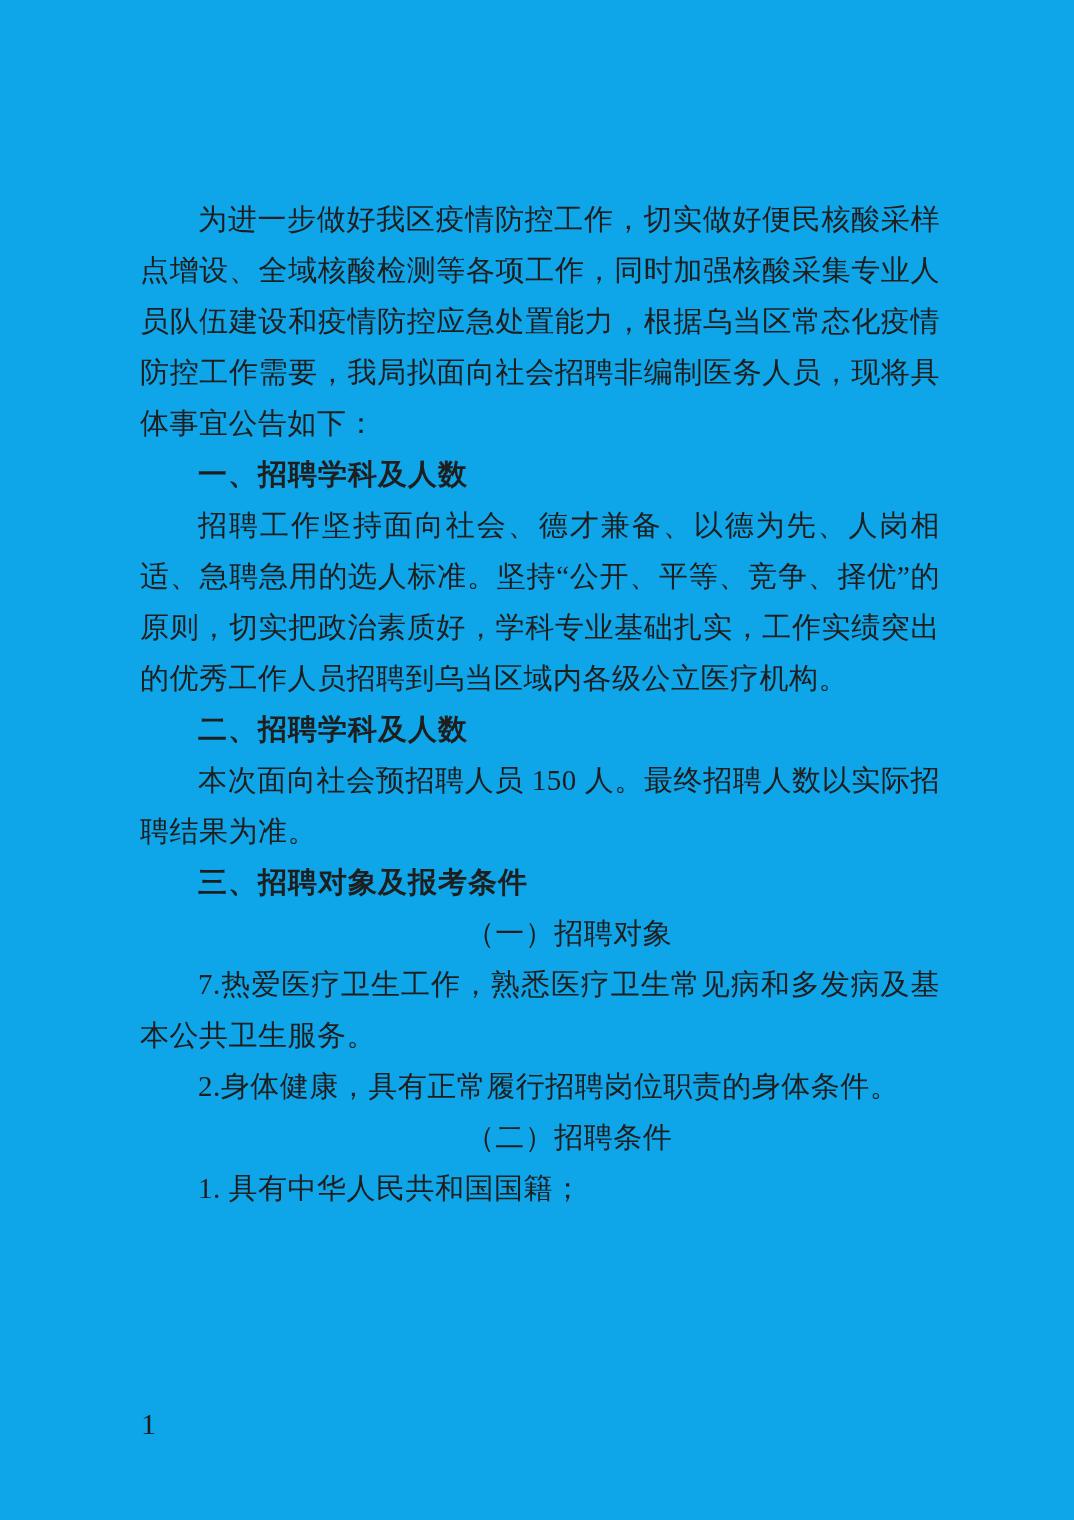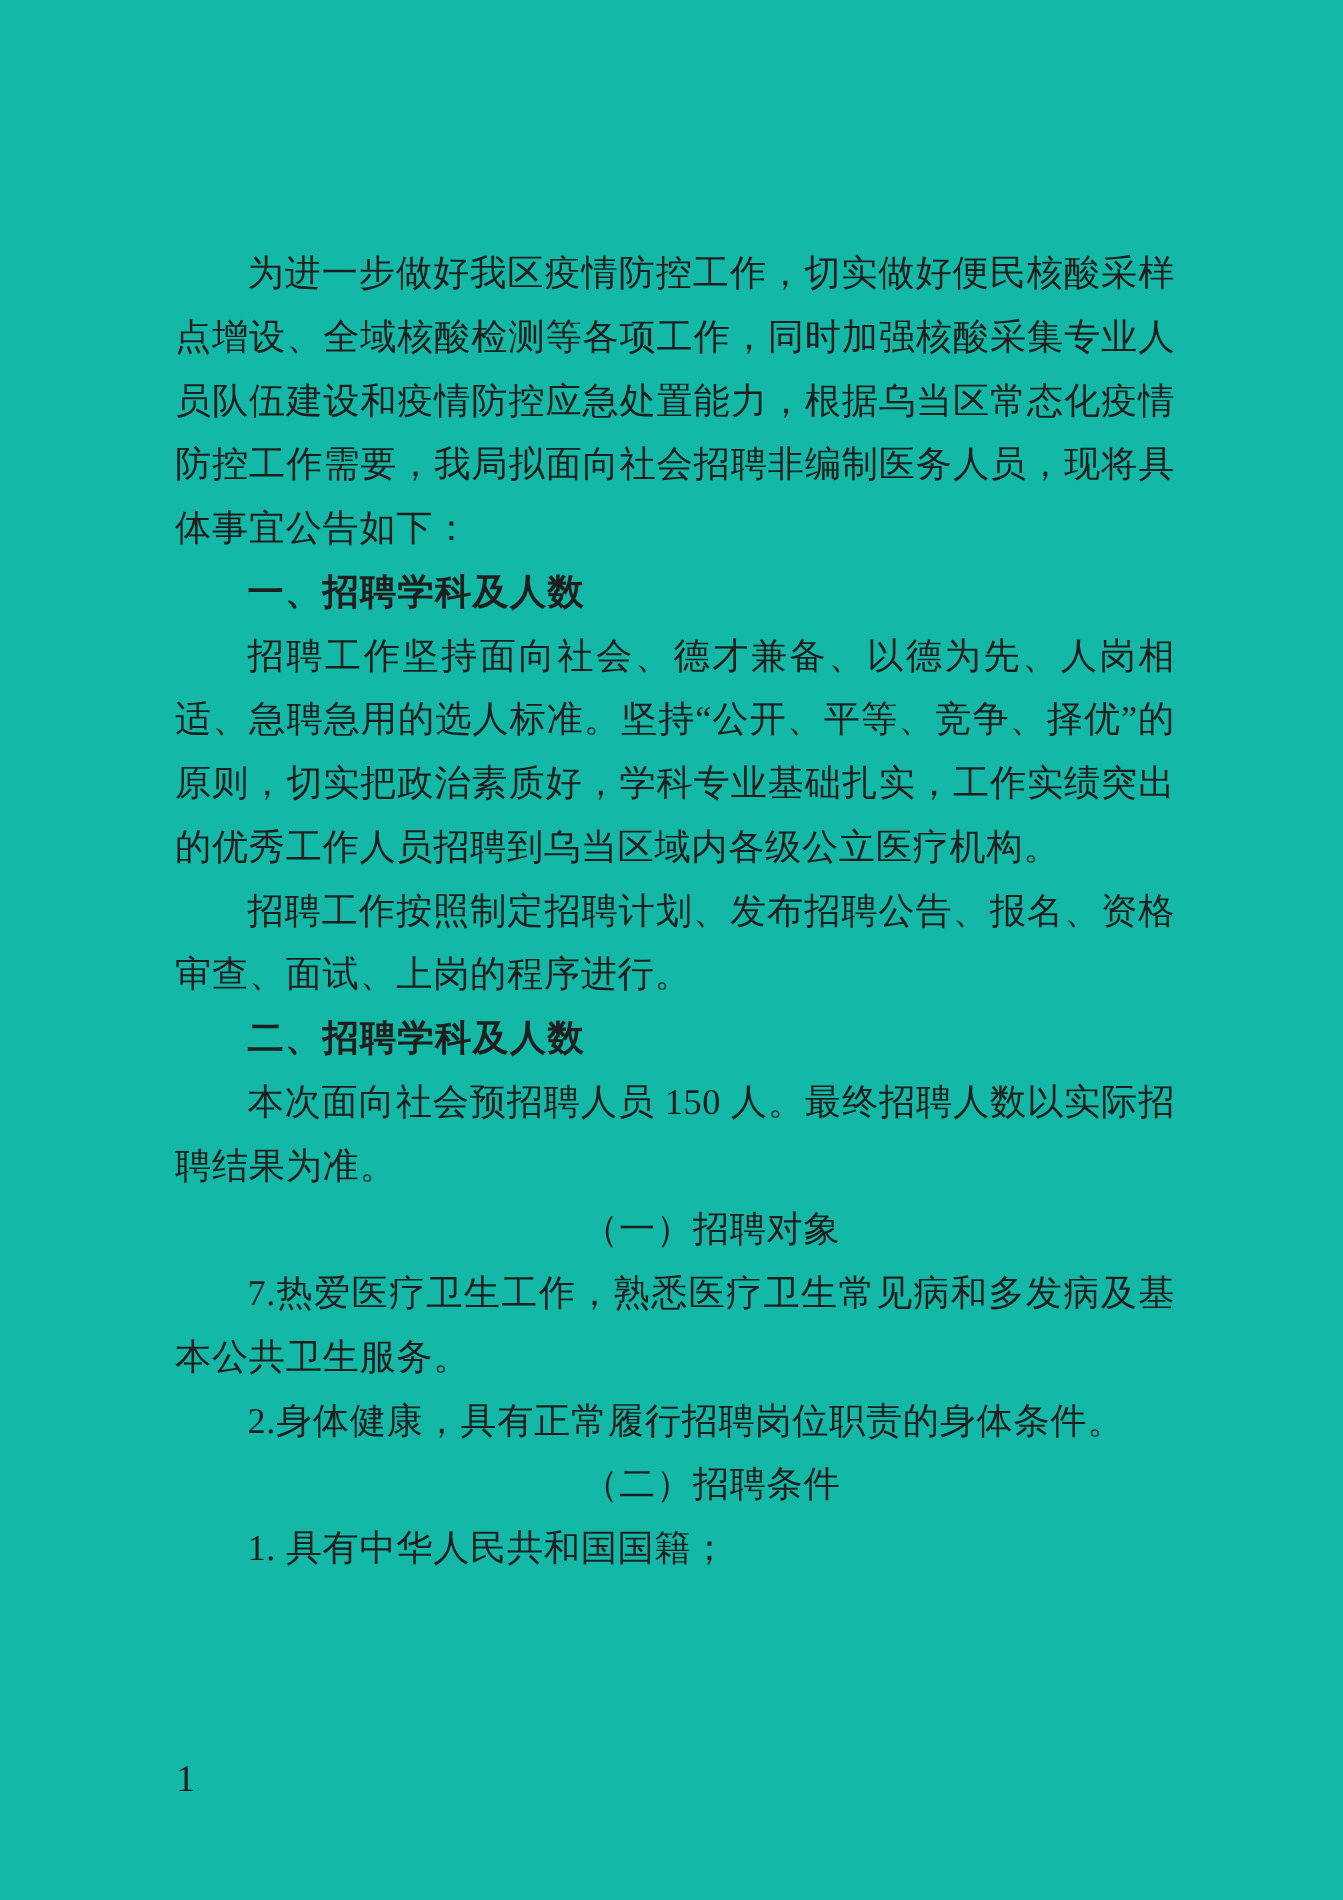--- a/index.html
+++ b/index.html
@@ -4,21 +4,21 @@
 <style>
   html, body {
     margin: 0;
     padding: 0;
     background: #ffffff;
   }
   .page {
     position: relative;
     width: 1074px;
     height: 1520px;
-    background: #14b8a6;
+    background: #0ea5e9;
     overflow: hidden;
     font-family: "Liberation Serif", "DejaVu Serif", serif;
     color: #1e1e1e;
   }
   .content {
     position: absolute;
     left: 140px;
     top: 194px;
     width: 800px;
   }
@@ -52,23 +52,23 @@
   }
 </style>
 </head>
 <body>
 
 <div class="page">
   <div class="content">
     <p class="body">为进一步做好我区疫情防控工作，切实做好便民核酸采样点增设、全域核酸检测等各项工作，同时加强核酸采集专业人员队伍建设和疫情防控应急处置能力，根据乌当区常态化疫情防控工作需要，我局拟面向社会招聘非编制医务人员，现将具体事宜公告如下：</p>
     <p class="heading">一、招聘学科及人数</p>
     <p class="body">招聘工作坚持面向社会、德才兼备、以德为先、人岗相适、急聘急用的选人标准。坚持“公开、平等、竞争、择优”的原则，切实把政治素质好，学科专业基础扎实，工作实绩突出的优秀工作人员招聘到乌当区域内各级公立医疗机构。</p>
-    <p class="body">招聘工作按照制定招聘计划、发布招聘公告、报名、资格审查、面试、上岗的程序进行。</p>
     <p class="heading">二、招聘学科及人数</p>
     <p class="body">本次面向社会预招聘人员 150 人。最终招聘人数以实际招聘结果为准。</p>
+    <p class="heading">三、招聘对象及报考条件</p>
     <p class="subheading">（一）招聘对象</p>
     <p class="body">7.热爱医疗卫生工作，熟悉医疗卫生常见病和多发病及基本公共卫生服务。</p>
     <p class="body">2.身体健康，具有正常履行招聘岗位职责的身体条件。</p>
     <p class="subheading">（二）招聘条件</p>
     <p class="body">1. 具有中华人民共和国国籍；</p>
   </div>
   <div class="page-number">1</div>
 </div>
 
 </body></html>

